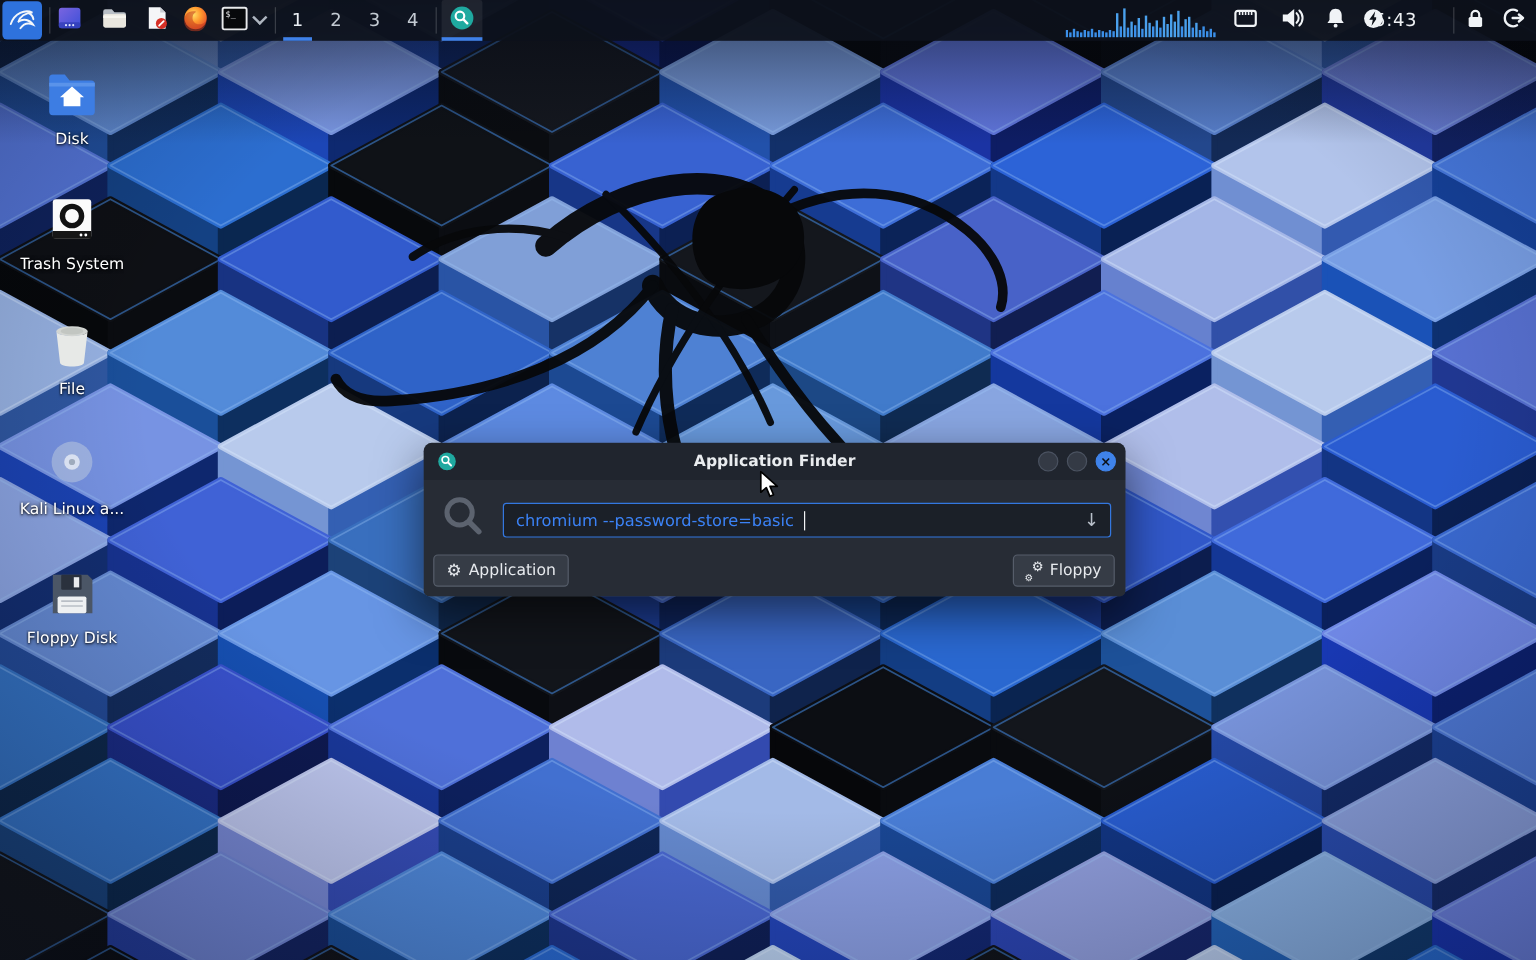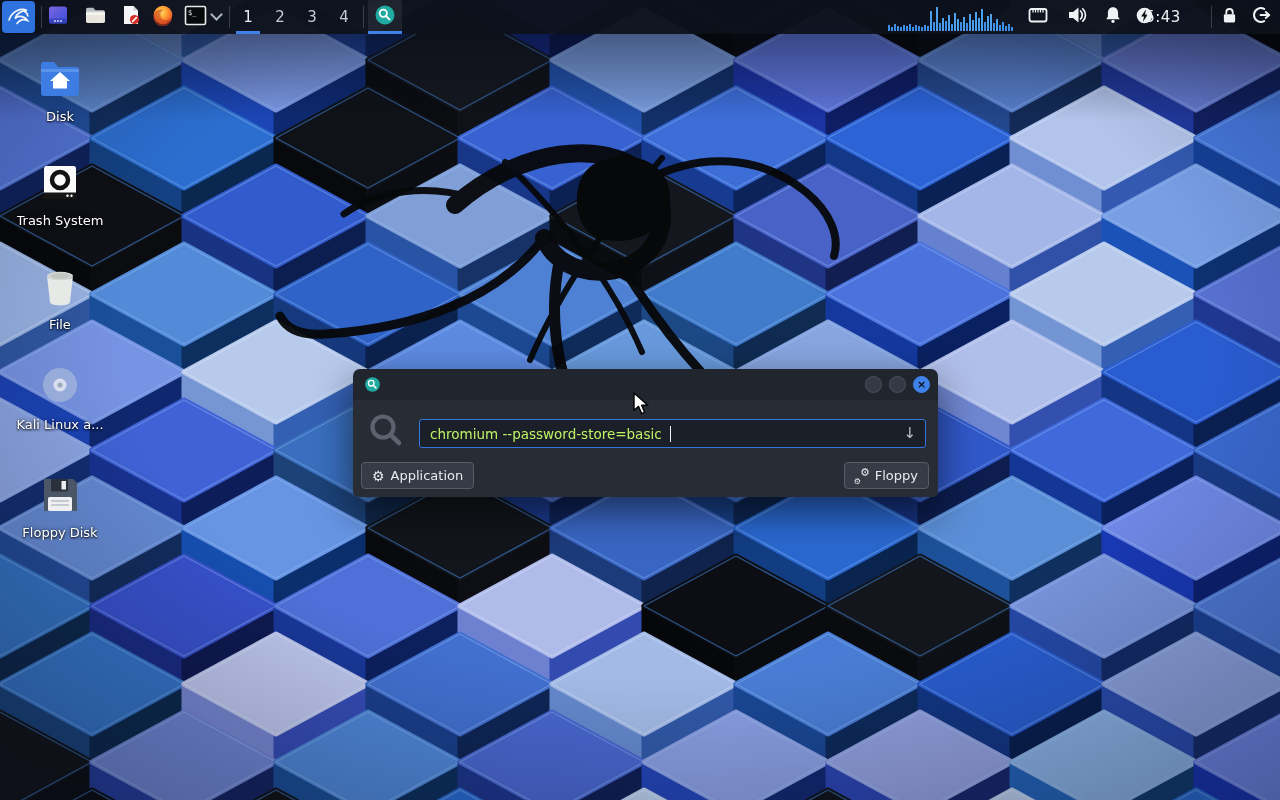--- a/index.html
+++ b/index.html
@@ -43,21 +43,21 @@
   #dialog-title { flex:1; text-align:center; font-size:13px; font-weight:bold; color:#e9ecef; }
   #win-btns { position:absolute; right:8px; top:7px; display:flex; gap:7px; }
   .winbtn { width:17px; height:17px; border-radius:50%; background:#343a45; border:1px solid #4a5260; }
   .winbtn.close { background:#3f83ea; border:1px solid #3f83ea; display:flex; align-items:center;
                   justify-content:center; color:#0c1118; font-size:11px; font-weight:bold; line-height:1; }
   #dialog-body { position:relative; height:97px; background:#272c35; border-radius:0 0 5px 5px; }
   #big-search { position:absolute; left:14px; top:11px; }
   #cmd-input { position:absolute; left:66px; top:19px; width:507px; height:29px; background:#1b2028;
                border:1.5px solid #3377e0; border-radius:3px; display:flex; align-items:center;
                padding:0 26px 0 10px; }
-  #cmd-text { font-size:13.5px; color:#bef264; white-space:pre; }
+  #cmd-text { font-size:13.5px; color:#3b82f6; white-space:pre; }
   #caret { display:inline-block; width:1.5px; height:16px; background:#f2f4f6; margin-left:4px; }
   #input-arrow { position:absolute; right:9px; top:4px; font-size:15px; color:#b9c0ca; }
   .dlg-btn { position:absolute; bottom:8px; height:27px; background:#363c46; border:1px solid #565d6a;
              border-radius:4px; color:#e7eaee; font-size:13px; display:flex; align-items:center;
              gap:6px; padding:0 10px; }
   #prefs-btn { left:8px; }
   #launch-btn { right:9px; }
   .gear-glyph { font-size:14px; line-height:1; color:#e7eaee; }
   .launch-glyph { position:relative; width:14px; height:14px; }
   .launch-glyph .g1 { position:absolute; right:-1px; top:-3px; font-size:11px; color:#e7eaee; }
@@ -940,20 +940,21 @@
 
   <div id="dialog">
     <div id="titlebar">
       <span id="titlebar-icon">
         <svg width="17" height="17" viewBox="0 0 22 22">
           <circle cx="11" cy="11" r="9.5" fill="#1fa9a0"></circle>
           <circle cx="9.3" cy="9.3" r="3.6" fill="none" stroke="#ffffff" stroke-width="1.8"></circle>
           <path d="M12.2 12.2 L15.4 15.4" stroke="#ffffff" stroke-width="2" stroke-linecap="round"></path>
         </svg>
       </span>
+      <span id="dialog-title">Application Finder</span>
       <span id="win-btns">
         <span class="winbtn"></span>
         <span class="winbtn"></span>
         <span class="winbtn close">×</span>
       </span>
     </div>
     <div id="dialog-body">
       <span id="big-search">
         <svg width="38" height="38" viewBox="0 0 38 38" fill="none">
           <circle cx="16" cy="16" r="10.5" stroke="#5c636f" stroke-width="4.2"></circle>

